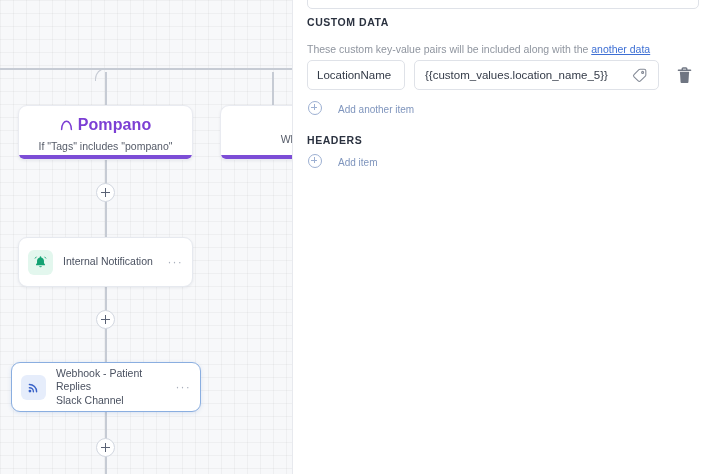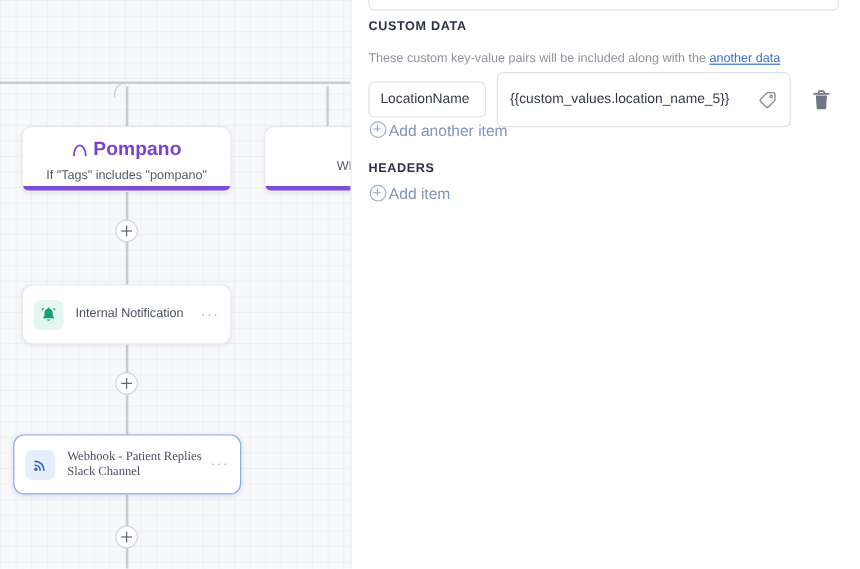--- a/index.html
+++ b/index.html
@@ -50,21 +50,21 @@
   
   .node {
     position: absolute;
     background: #ffffff;
     border: 1px solid #e6e9ef;
     border-radius: 9px;
     box-shadow: 0 1px 3px rgba(20,30,60,0.07);
     box-sizing: border-box;
     z-index: 4;
   }
-  .node.selected { border: 1.6px solid #8aaee0; box-shadow: 0 1px 4px rgba(60,110,190,0.16); font-family: Liberation Serif, serif; }
+  .node.selected { border: 1.6px solid #8aaee0; box-shadow: 0 1px 4px rgba(60,110,190,0.16); }
 
   
   .branch-card {
     position: absolute;
     background: #ffffff;
     border: 1px solid #e9ebf1;
     border-radius: 9px 9px 6px 6px;
     box-shadow: 0 1px 3px rgba(20,30,60,0.07);
     box-sizing: border-box;
     z-index: 4;
@@ -137,32 +137,32 @@
   .section-desc a { color: #3d6fd4; text-decoration: underline; }
 
   .kv-row { position: absolute; display: flex; align-items: center; }
   .kv-key {
     width: 98px; height: 30px;
     border: 1px solid #dfe2e8; border-radius: 5px; background: #fff;
     box-sizing: border-box; display: flex; align-items: center; padding: 0 9px;
     font-size: 11.5px; color: #333a47;
   }
   .kv-val {
-    width: 245px; height: 46px; margin-left: 9px;
+    width: 245px; height: 30px; margin-left: 9px;
     border: 1px solid #dfe2e8; border-radius: 5px; background: #fff;
     box-sizing: border-box; display: flex; align-items: center; padding: 0 10px;
     font-size: 11.5px; color: #333a47;
   }
   .kv-val .vtext { flex: 1 1 auto; white-space: nowrap; overflow: hidden; }
   .tag-btn { flex: 0 0 auto; width: 17px; height: 17px; margin-left: 6px; }
   .trash-btn { margin-left: 17px; width: 17px; height: 19px; flex: 0 0 auto; }
 
   .add-link {
-    position: absolute; display: flex; align-items: flex-start; gap: 2px;
-    font-size: 13px; color: #7f95bd; cursor: pointer;
+    position: absolute; display: flex; align-items: flex-end; gap: 16px;
+    font-size: 10px; color: #7f95bd; cursor: pointer;
   }
   .add-circle {
     width: 12px; height: 12px; border-radius: 50%;
     border: 1.2px solid #9db0d2; position: relative; flex: 0 0 auto;
   }
   .add-circle::before, .add-circle::after {
     content: ""; position: absolute; background: #9db0d2;
   }
   .add-circle::before { left: 2.2px; top: 4.8px; width: 5.5px; height: 1.2px; }
   .add-circle::after  { top: 2.2px; left: 4.8px; height: 5.5px; width: 1.2px; }

